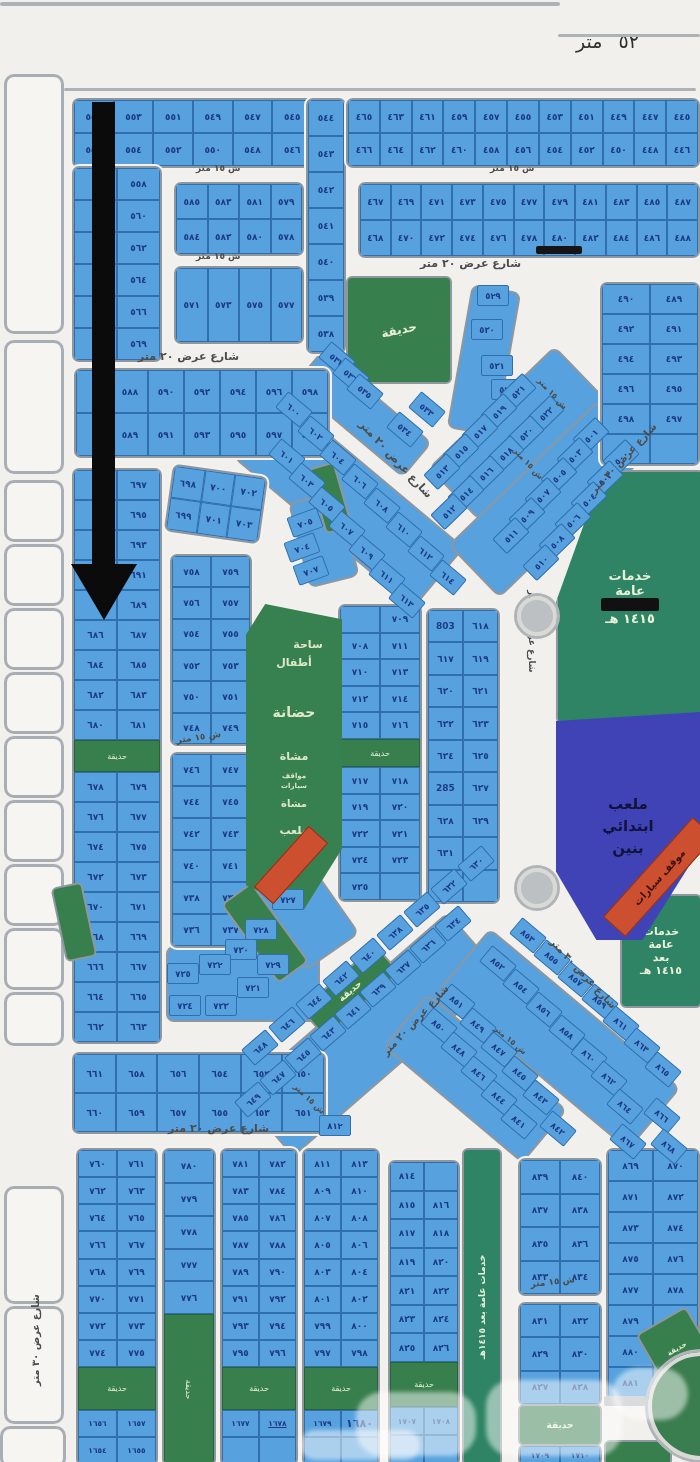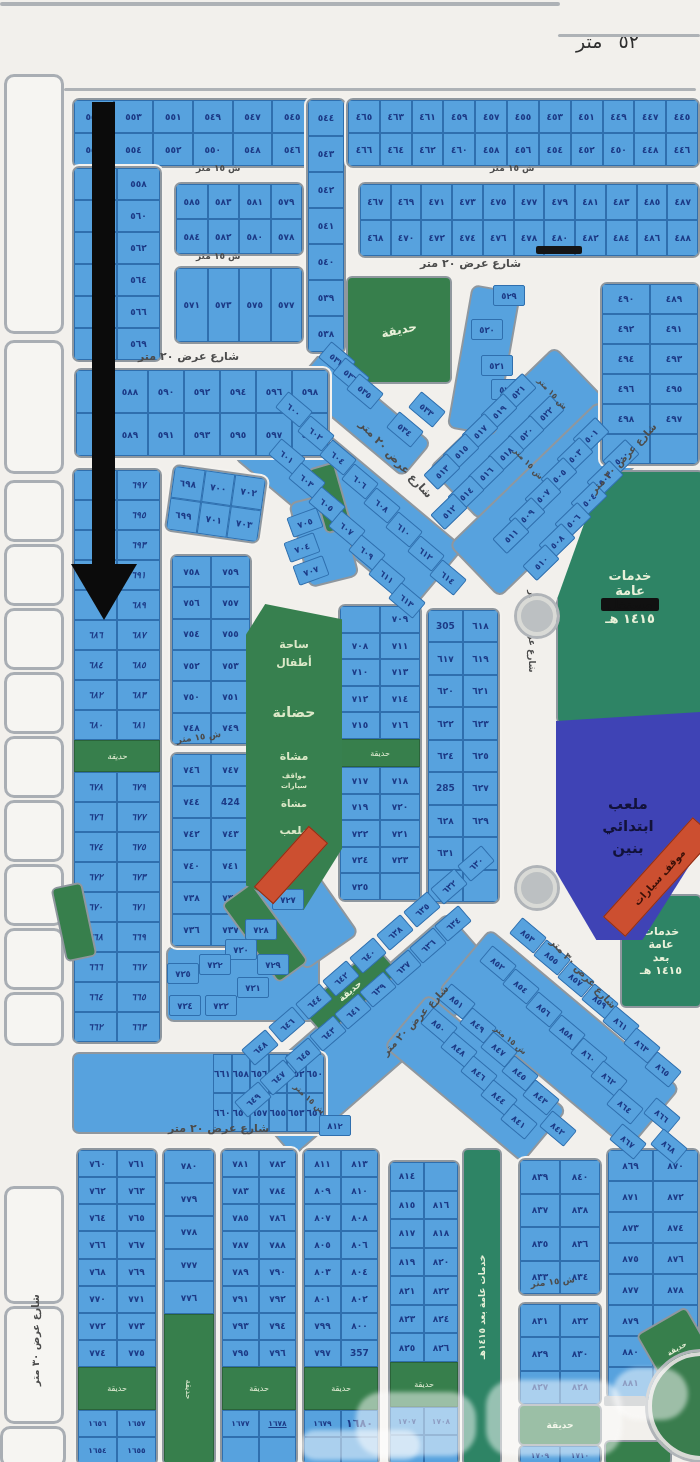--- a/index.html
+++ b/index.html
@@ -277,21 +277,21 @@
           <div class="cell">٦٩٨</div>
           <div class="cell">٧٠٠</div>
           <div class="cell">٧٠٢</div>
         </div>
         <div class="brow">
           <div class="cell">٦٩٩</div>
           <div class="cell">٧٠١</div>
           <div class="cell">٧٠٣</div>
         </div>
       </div>
-      <div class="blk" style="left: 72px; top: 468px; width: 86px; height: 572px; font-style: italic;">
+      <div class="blk" style="left: 72px; top: 468px; width: 86px; height: 572px;">
         <div class="brow">
           <div class="cell"></div>
           <div class="cell">٦٩٧</div>
         </div>
         <div class="brow">
           <div class="cell"></div>
           <div class="cell">٦٩٥</div>
         </div>
         <div class="brow">
           <div class="cell"></div>
@@ -387,21 +387,21 @@
           <div class="cell">٧٤٩</div>
         </div>
       </div>
       <div class="blk" style="left: 170px; top: 752px; width: 78px; height: 192px;">
         <div class="brow">
           <div class="cell">٧٤٦</div>
           <div class="cell">٧٤٧</div>
         </div>
         <div class="brow">
           <div class="cell">٧٤٤</div>
-          <div class="cell">424</div>
+          <div class="cell">٧٤٥</div>
         </div>
         <div class="brow">
           <div class="cell">٧٤٢</div>
           <div class="cell">٧٤٣</div>
         </div>
         <div class="brow">
           <div class="cell">٧٤٠</div>
           <div class="cell">٧٤١</div>
         </div>
         <div class="brow">
@@ -453,21 +453,21 @@
           <div class="cell">٧٢٤</div>
           <div class="cell">٧٢٣</div>
         </div>
         <div class="brow">
           <div class="cell">٧٢٥</div>
           <div class="cell"></div>
         </div>
       </div>
       <div class="blk" style="left: 426px; top: 608px; width: 70px; height: 292px;">
         <div class="brow">
-          <div class="cell">305</div>
+          <div class="cell">803</div>
           <div class="cell">٦١٨</div>
         </div>
         <div class="brow">
           <div class="cell">٦١٧</div>
           <div class="cell">٦١٩</div>
         </div>
         <div class="brow">
           <div class="cell">٦٢٠</div>
           <div class="cell">٦٢١</div>
         </div>
@@ -489,21 +489,21 @@
         </div>
         <div class="brow">
           <div class="cell">٦٣١</div>
           <div class="cell"></div>
         </div>
         <div class="brow">
           <div class="cell">٦٣٣</div>
           <div class="cell"></div>
         </div>
       </div>
-      <div class="blk" style="left: 72px; top: 1052px; width: 250px; height: 78px; align-items: flex-end;">
+      <div class="blk" style="left: 72px; top: 1052px; width: 250px; height: 78px;">
         <div class="brow">
           <div class="cell">٦٦١</div>
           <div class="cell">٦٥٨</div>
           <div class="cell">٦٥٦</div>
           <div class="cell">٦٥٤</div>
           <div class="cell">٦٥٢</div>
           <div class="cell">٦٥٠</div>
         </div>
         <div class="brow">
           <div class="cell">٦٦٠</div>
@@ -648,21 +648,21 @@
         <div class="brow">
           <div class="cell">٨٠١</div>
           <div class="cell">٨٠٢</div>
         </div>
         <div class="brow">
           <div class="cell">٧٩٩</div>
           <div class="cell">٨٠٠</div>
         </div>
         <div class="brow">
           <div class="cell">٧٩٧</div>
-          <div class="cell">357</div>
+          <div class="cell">٧٩٨</div>
         </div>
         <div class="growr" style="flex: 1.5 1 0%;">
           <span>حديقة</span>
         </div>
         <div class="brow">
           <div class="cell" style="font-size: 7.5px;">١٦٧٩</div>
           <div class="cell" style="font-size: 11px;">١٦٨٠</div>
         </div>
         <div class="brow">
           <div class="cell"></div>
@@ -811,38 +811,38 @@
         <span class="glabel" style="font-size: 11px;">بعد</span>
         <span class="glabel" style="font-size: 11px;">١٤١٥ هـ</span>
       </div>
       <div class="green svc" style="left: 556px; top: 470px; width: 144px; height: 250px; clip-path: polygon(32% 0px, 100% 0px, 100% 100%, 0px 100%, 0px 52%);">
         <span class="glabel" style="font-size: 13px;">خدمات</span>
         <span class="glabel" style="font-size: 13px;">عامة</span>
         <span class="glabel redact" style="font-size: 13px;">مستغل</span>
         <span class="glabel" style="font-size: 13px;">١٤١٥ هـ</span>
       </div>
       <div id="bigpark" style="left: 246px; top: 604px; width: 96px; height: 306px; clip-path: polygon(20% 0px, 100% 5%, 100% 80%, 60% 100%, 0px 92%, 0px 10%);">
-        <span style="top: 34px; font-size: 11px;">ساحة</span>
+        <span style="top: 34px; font-size: 11px; margin-left: 14px;">ساحة</span>
         <span style="top: 52px; font-size: 11px;">أطفال</span>
         <span style="top: 100px; font-size: 14px;">حضانة</span>
         <span style="top: 146px; font-size: 11px;">مشاة</span>
         <span style="top: 168px; font-size: 7px;">مواقف</span>
         <span style="top: 178px; font-size: 7px;">سيارات</span>
         <span style="top: 194px; font-size: 10px;">مشاة</span>
         <span style="top: 220px; font-size: 11px;">ملعب</span>
         <span style="top: 120px; font-size: 7px; transform: rotate(90deg); left: -30px; width: auto;">موقف سيارات</span>
       </div>
     </div>
   <div id="layer-clusters">
       <div class="ccell" style="left: 321px; top: 349px; transform: rotate(40deg);">٥٣٧</div>
       <div class="ccell" style="left: 335px; top: 365px; transform: rotate(40deg);">٥٣٦</div>
       <div class="ccell" style="left: 349px; top: 381px; transform: rotate(40deg);">٥٣٥</div>
       <div class="ccell" style="left: 411px; top: 399px; transform: rotate(40deg);">٥٣٣</div>
       <div class="ccell" style="left: 389px; top: 419px; transform: rotate(40deg);">٥٣٤</div>
-      <div class="ccell" style="left: 477px; top: 285px; transform: rotate(0deg); margin-left: 16px;">٥٢٩</div>
+      <div class="ccell" style="left: 477px; top: 285px; transform: rotate(0deg);">٥٢٩</div>
       <div class="ccell" style="left: 471px; top: 319px; transform: rotate(0deg);">٥٣٠</div>
       <div class="ccell" style="left: 481px; top: 355px; transform: rotate(0deg);">٥٣١</div>
       <div class="ccell" style="left: 491px; top: 379px; transform: rotate(0deg);">٥٣٢</div>
       <div class="ccell" style="left: 502px; top: 381px; transform: rotate(-44deg);">٥٢١</div>
       <div class="ccell" style="left: 483px; top: 401px; transform: rotate(-44deg);">٥١٩</div>
       <div class="ccell" style="left: 464px; top: 421px; transform: rotate(-44deg);">٥١٧</div>
       <div class="ccell" style="left: 445px; top: 441px; transform: rotate(-44deg);">٥١٥</div>
       <div class="ccell" style="left: 426px; top: 461px; transform: rotate(-44deg);">٥١٣</div>
       <div class="ccell" style="left: 530px; top: 403px; transform: rotate(-44deg);">٥٢٢</div>
       <div class="ccell" style="left: 510px; top: 423px; transform: rotate(-44deg);">٥٢٠</div>

